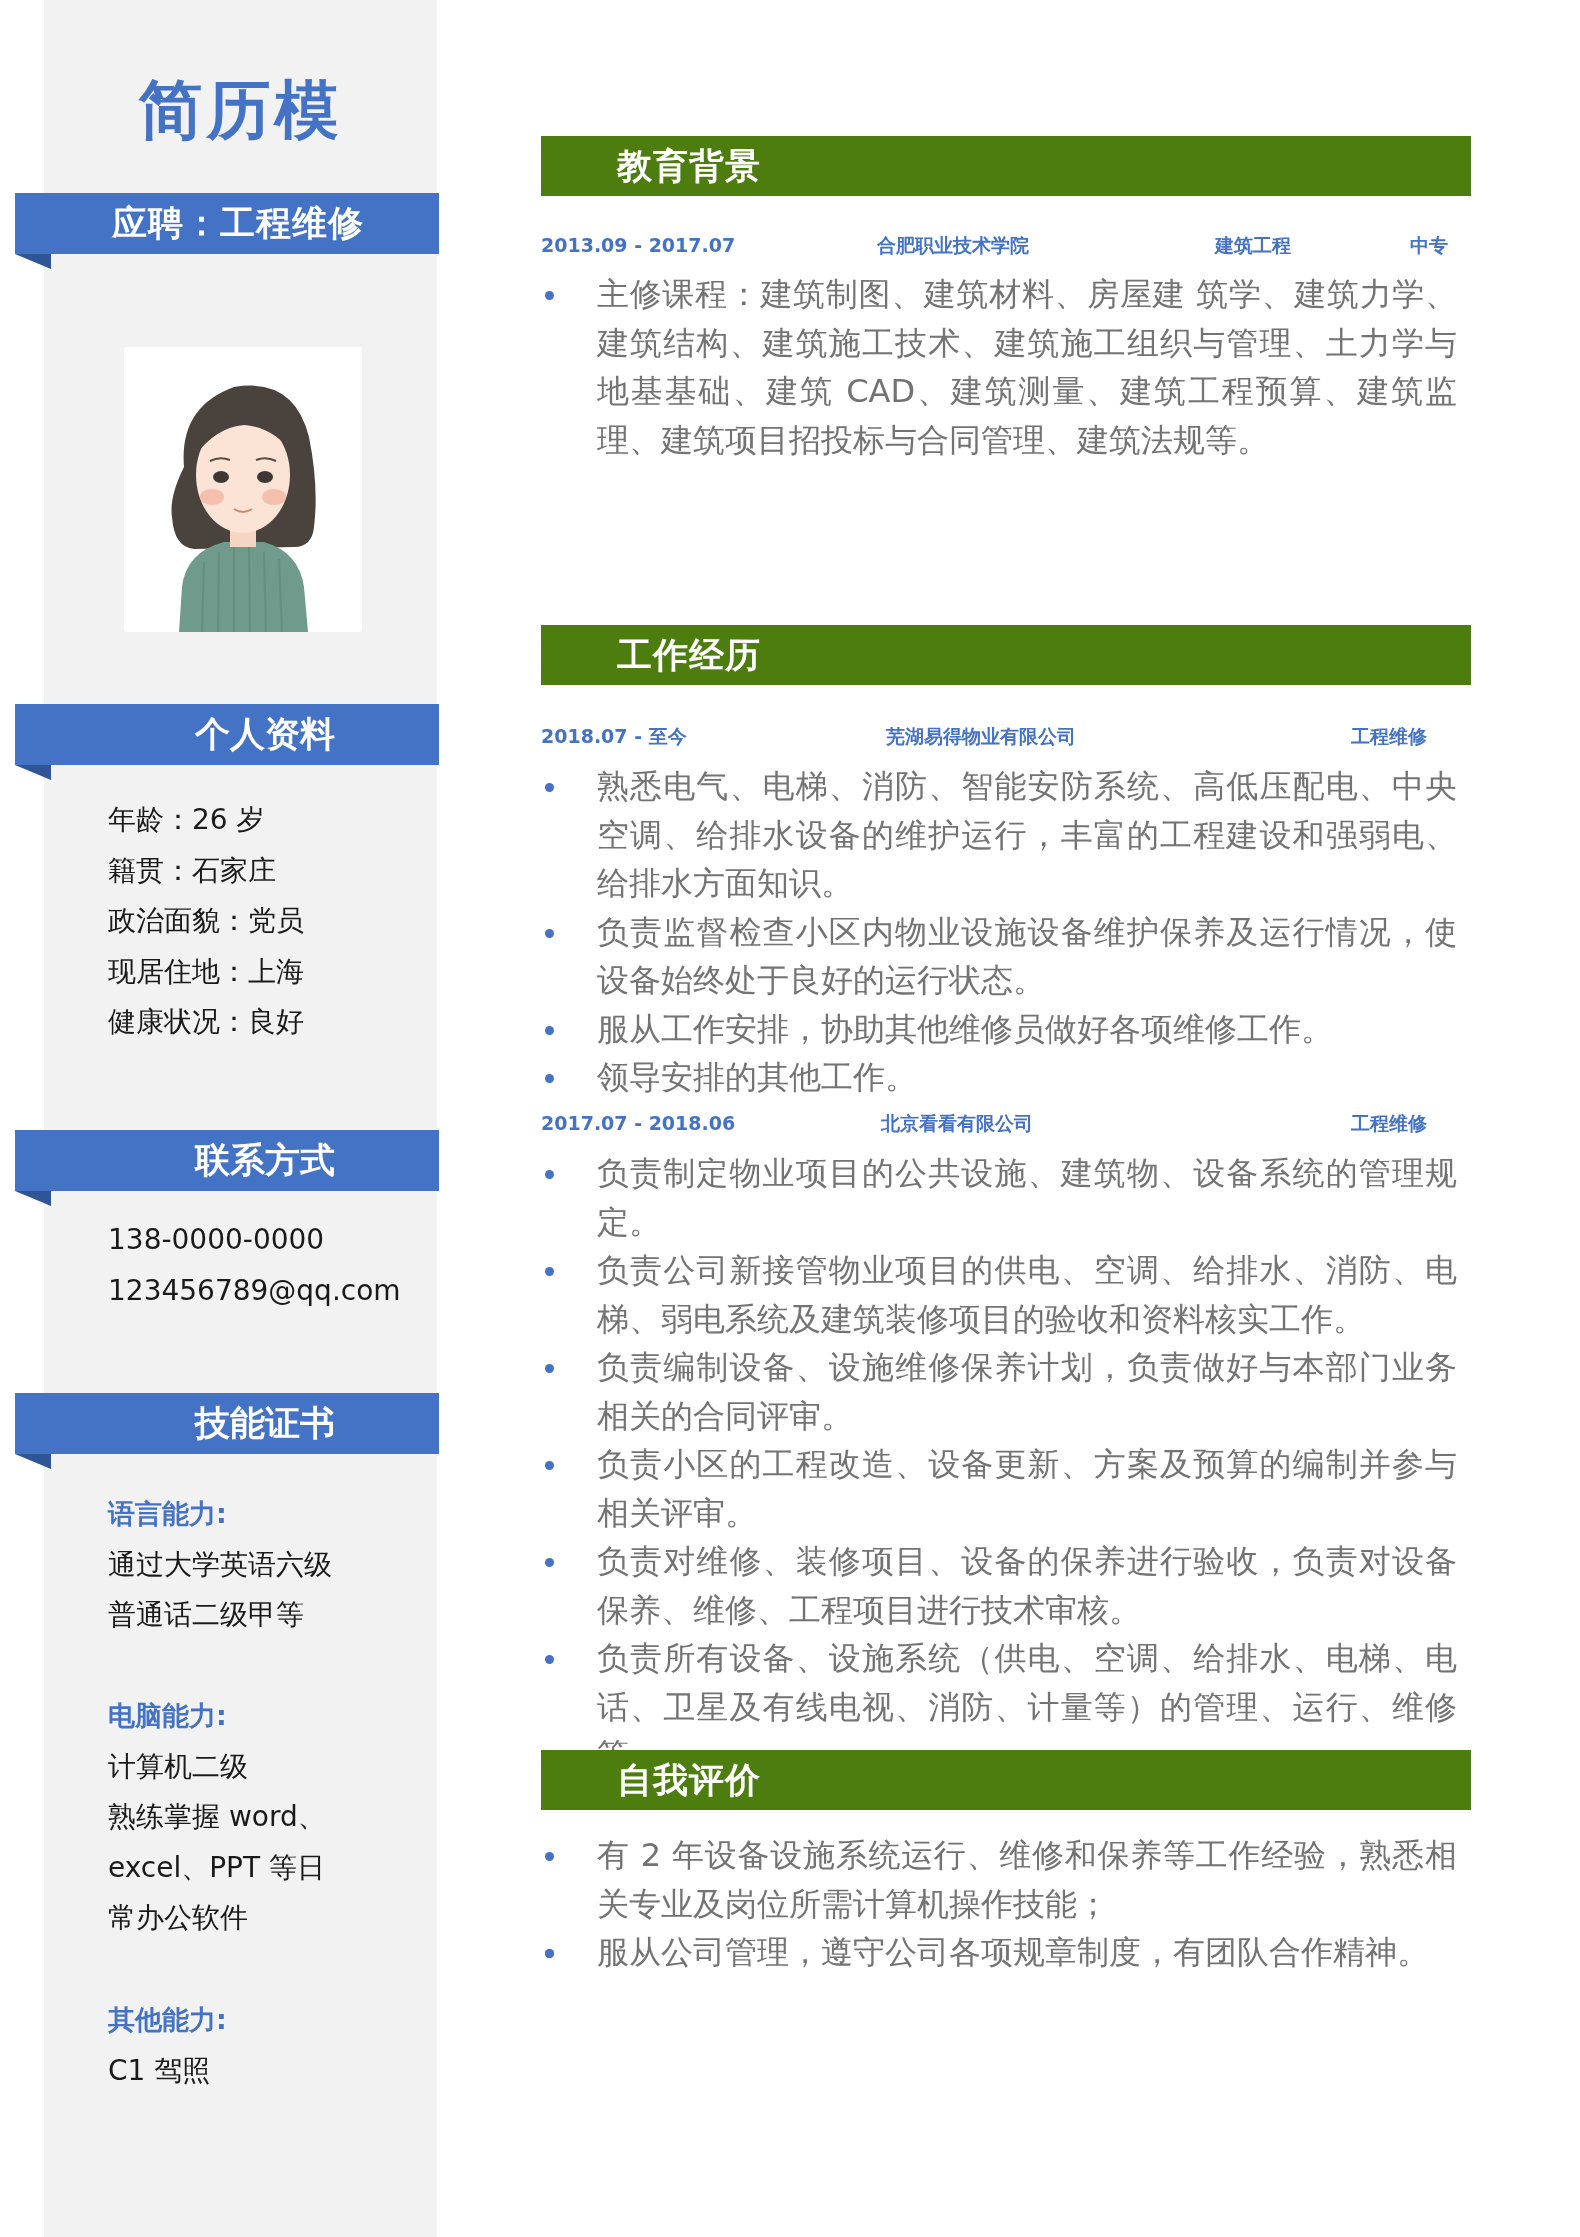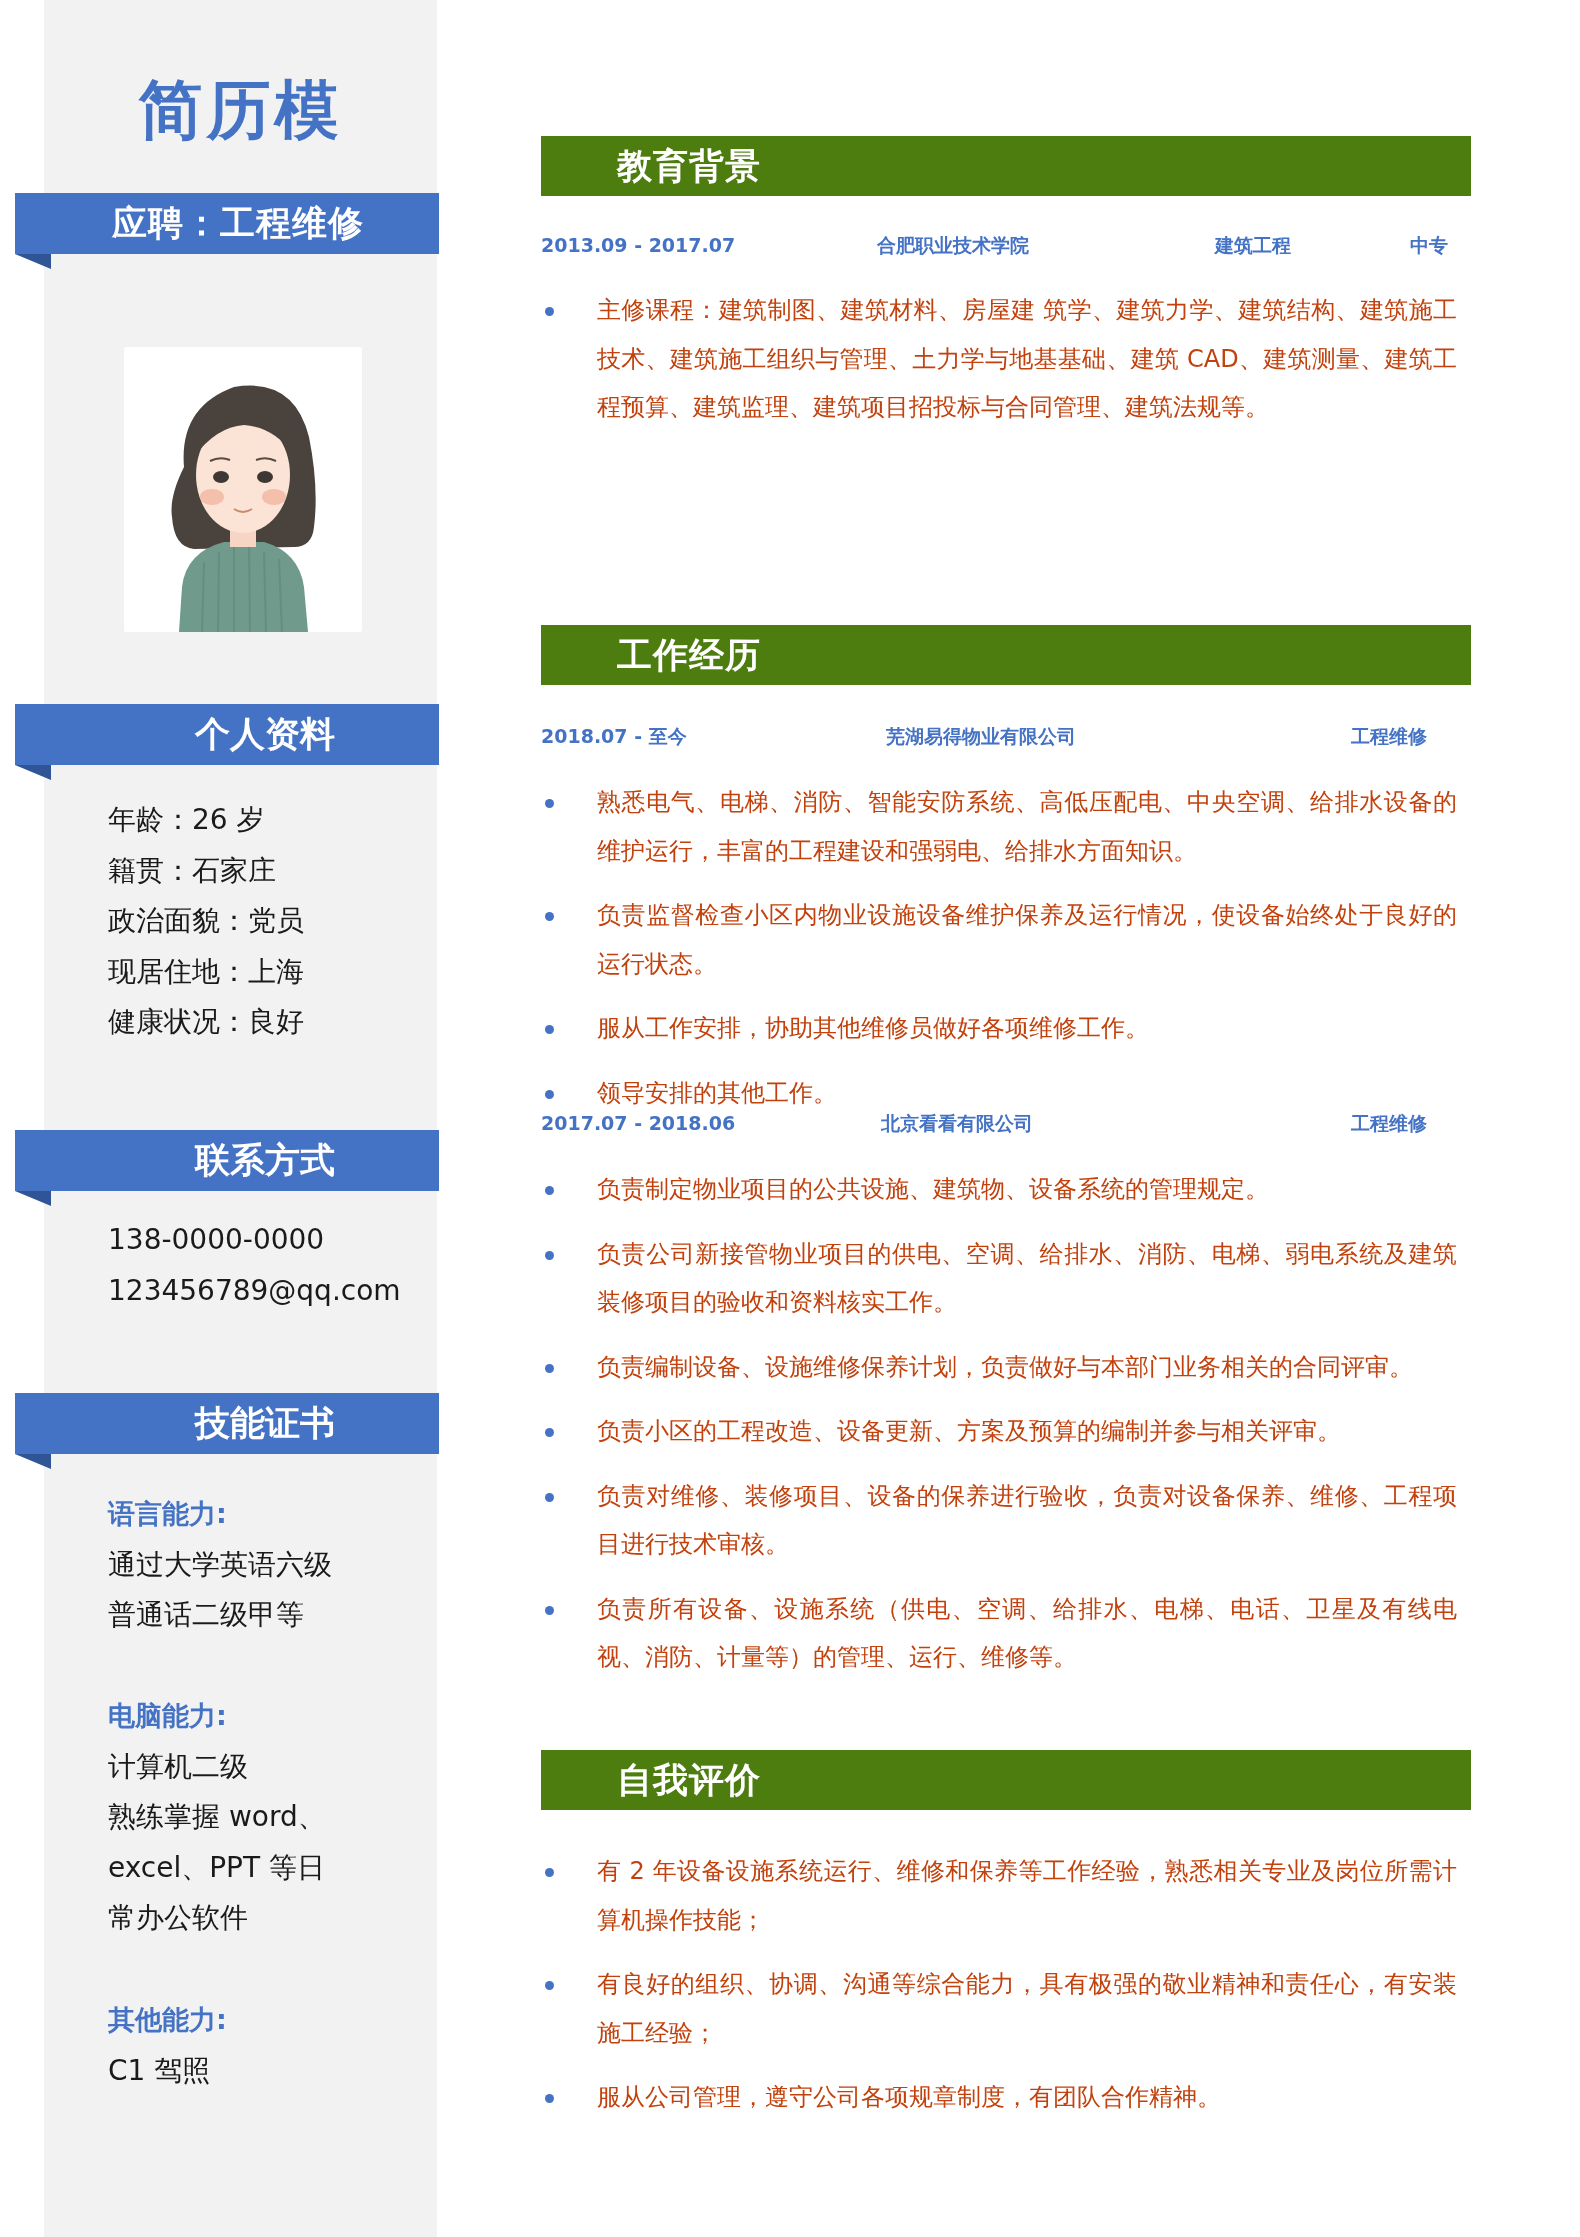--- a/index.html
+++ b/index.html
@@ -26,22 +26,22 @@
 
   .sec-head { position: absolute; left: 541px; width: 930px; height: 60px; background: #4d7c0f; color: #fff;
     font-weight: bold; font-size: 35px; line-height: 60px; }
   .sec-head .txt { position: absolute; left: 76px; letter-spacing: 1px; }
 
   .entry-head { position: absolute; left: 541px; width: 910px; height: 40px; color: #4472C4;
     font-weight: bold; font-size: 19px; line-height: 40px; }
   .entry-head span { position: absolute; top: 0; white-space: nowrap; }
 
   .bullets { position: absolute; left: 541px; width: 930px; list-style: none; }
-  .bullets li { position: relative; padding-left: 56px; font-size: 24px; line-height: 48.5px; color: #c2410c;
-    padding-right: 14px; text-align: justify; margin-top: 16px; }
+  .bullets li { position: relative; padding-left: 56px; font-size: 32px; line-height: 48.5px; color: #737373;
+    padding-right: 14px; text-align: justify; }
   .bullets li .dot { position: absolute; left: 4px; top: 21px; width: 9px; height: 9px; border-radius: 50%; background: #4472C4; }
 </style>
 </head>
 <body>
 
 <div class="sidebar"></div>
 
 <div class="title">简历模</div>
 
 <div class="banner apply" style="top:193px;">
@@ -166,15 +166,15 @@
   <li><span class="dot"></span><span>负责小区的工程改造、设备更新、方案及预算的编制并参与相关评审。</span></li>
   <li><span class="dot"></span><span>负责对维修、装修项目、设备的保养进行验收，负责对设备保养、维修、工程项目进行技术审核。</span></li>
   <li><span class="dot"></span><span>负责所有设备、设施系统（供电、空调、给排水、电梯、电话、卫星及有线电视、消防、计量等）的管理、运行、维修等。</span></li>
 </ul>
 
 <div class="sec-head" style="top:1750px;">
   <span class="txt">自我评价</span>
 </div>
 <ul class="bullets" style="top:1831px;">
   <li><span class="dot"></span><span>有 2 年设备设施系统运行、维修和保养等工作经验，熟悉相关专业及岗位所需计算机操作技能；</span></li>
-  <li><span class="dot"></span><span>有良好的组织、协调、沟通等综合能力，具有极强的敬业精神和责任心，有安装施工经验；</span></li>
+  <li><span class="dot"></span></li>
   <li><span class="dot"></span><span>服从公司管理，遵守公司各项规章制度，有团队合作精神。</span></li>
 </ul>
 
 </body></html>

